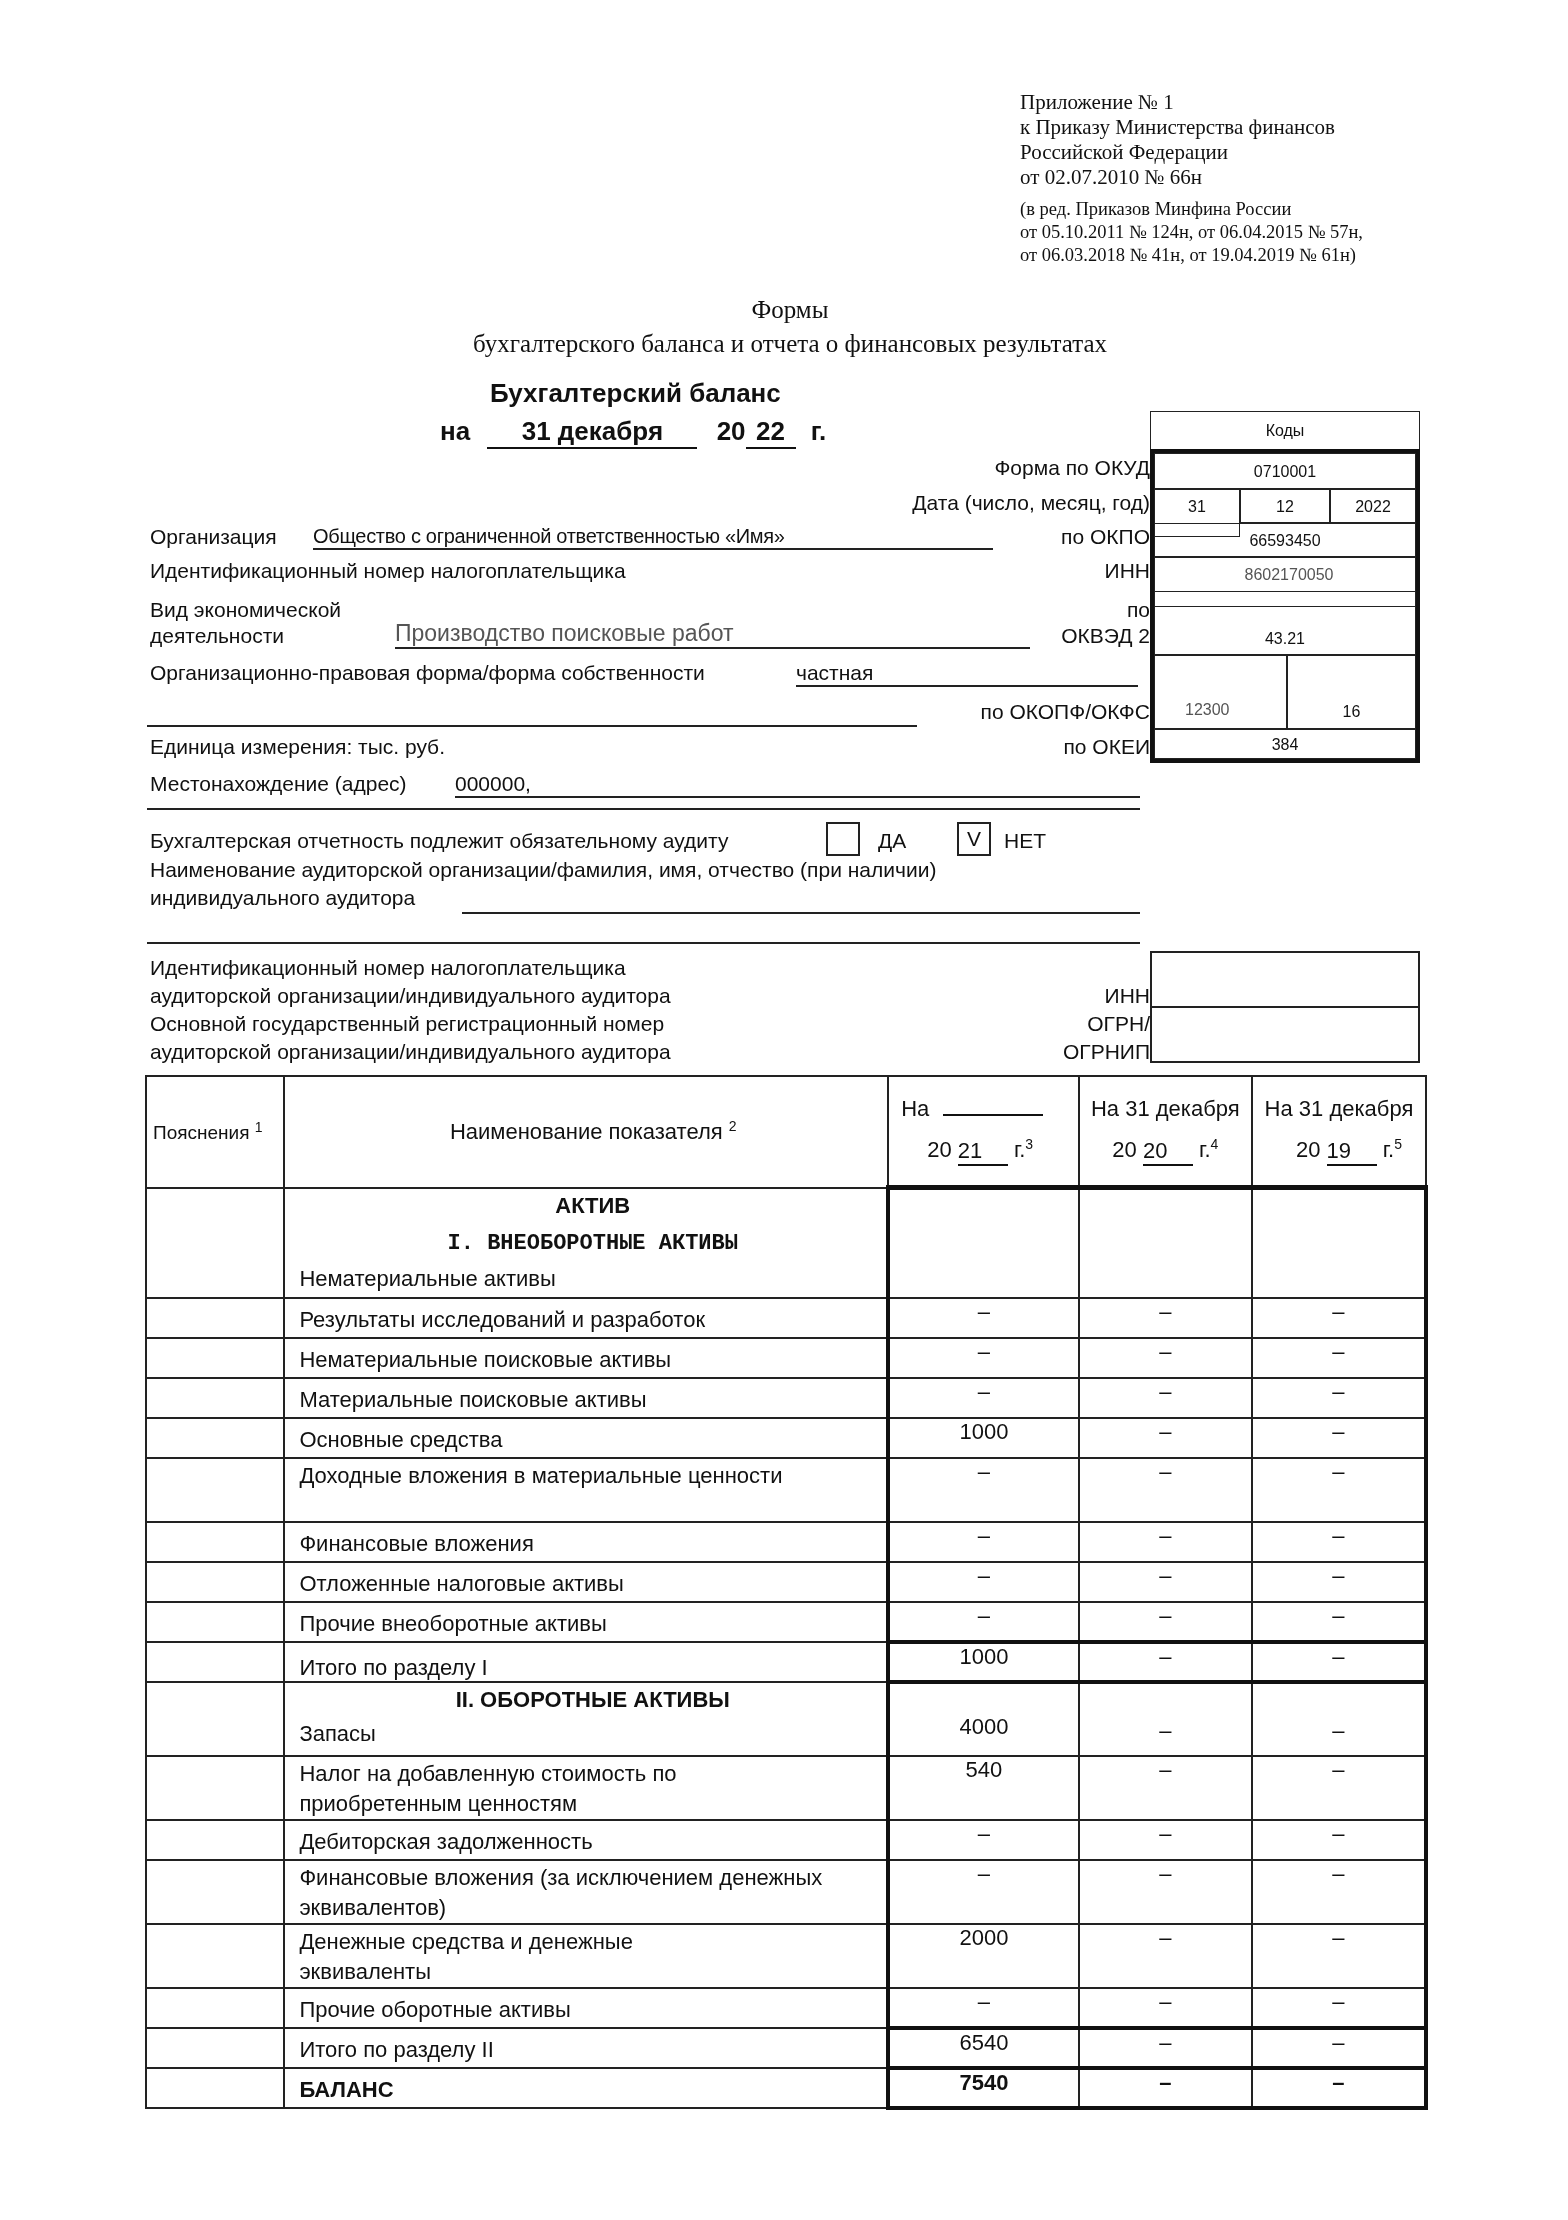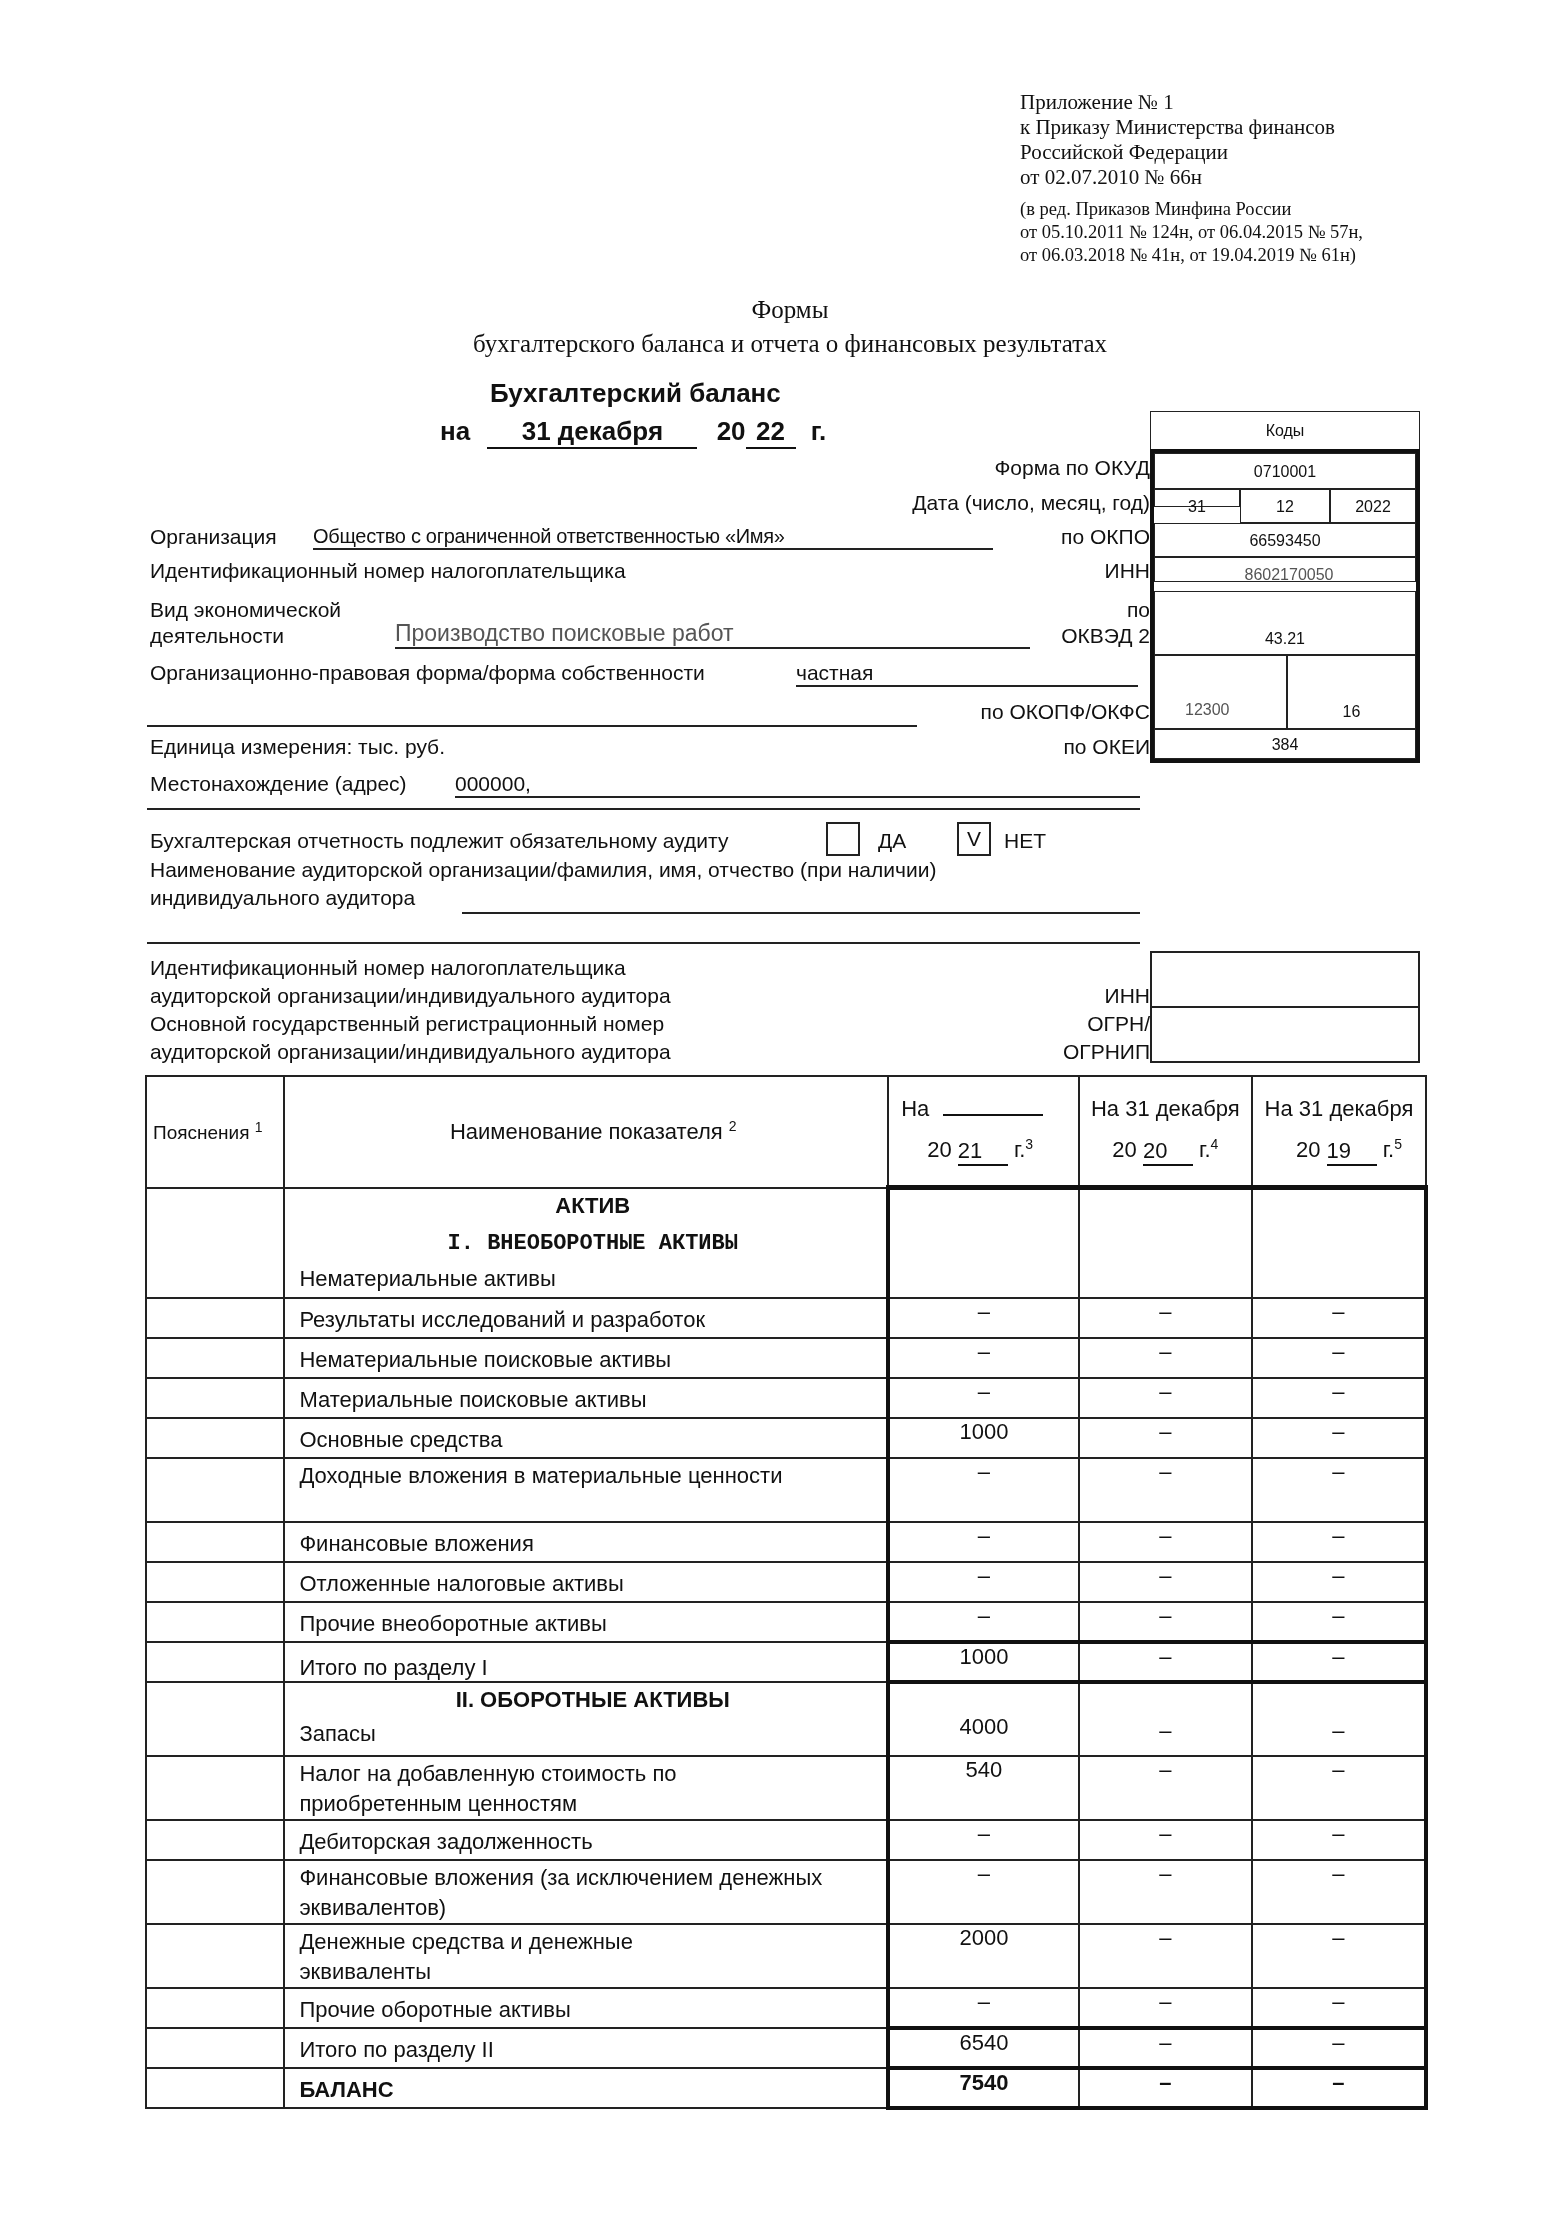--- a/index.html
+++ b/index.html
@@ -59,25 +59,25 @@
   <span>на</span>
   <span class="uline" style="width:210px; margin-left:10px;">31 декабря</span>
   <span style="margin-left:12px;">20</span><span class="uline" style="width:50px;">22</span>
   <span style="margin-left:8px;">г.</span>
 </div>
 
 <div class="codes">
   <div class="cell" style="left:0;top:0;width:270px;height:40px;line-height:38px;">Коды</div>
   <div class="thick" style="left:0;top:38px;width:270px;height:314px;"></div>
   <div class="cell" style="left:4px;top:42px;width:262px;height:36px;line-height:36px;">0710001</div>
-  <div class="cell" style="left:4px;top:78px;width:86px;height:18px;line-height:34px;">31</div>
+  <div class="cell" style="left:4px;top:78px;width:86px;height:48px;line-height:34px;">31</div>
   <div class="cell" style="left:90px;top:78px;width:90px;height:34px;line-height:34px;">12</div>
   <div class="cell" style="left:180px;top:78px;width:86px;height:34px;line-height:34px;">2022</div>
   <div class="cell" style="left:4px;top:112px;width:262px;height:34px;line-height:34px;">66593450</div>
-  <div class="cell gray" style="left:4px;top:146px;width:262px;height:25px;line-height:34px;padding-left:8px;">8602170050</div>
+  <div class="cell gray" style="left:4px;top:146px;width:262px;height:50px;line-height:34px;padding-left:8px;">8602170050</div>
   <div class="cell" style="left:4px;top:180px;width:262px;height:64px;line-height:94px;">43.21</div>
   <div class="cell gray" style="left:4px;top:244px;width:133px;height:74px;line-height:108px;text-align:left;padding-left:30px;">12300</div>
   <div class="cell" style="left:137px;top:244px;width:129px;height:74px;line-height:112px;">16</div>
   <div class="cell" style="left:4px;top:318px;width:262px;height:30px;line-height:30px;">384</div>
 </div>
 
 <div class="abs rlabel" style="right:418px;top:456px;">Форма по ОКУД</div>
 <div class="abs rlabel" style="right:418px;top:491px;">Дата (число, месяц, год)</div>
 <div class="abs rlabel" style="right:418px;top:525px;">по ОКПО</div>
 <div class="abs rlabel" style="right:418px;top:559px;">ИНН</div>

